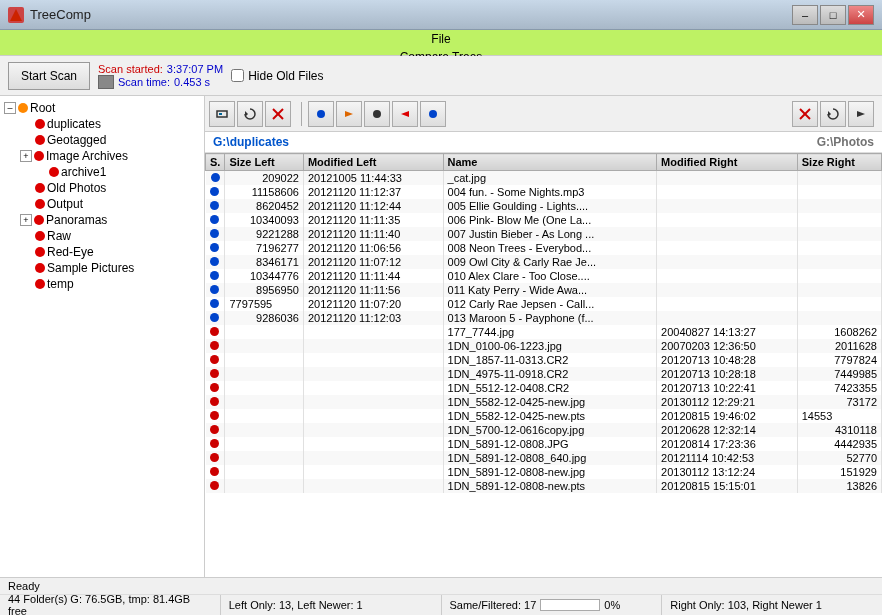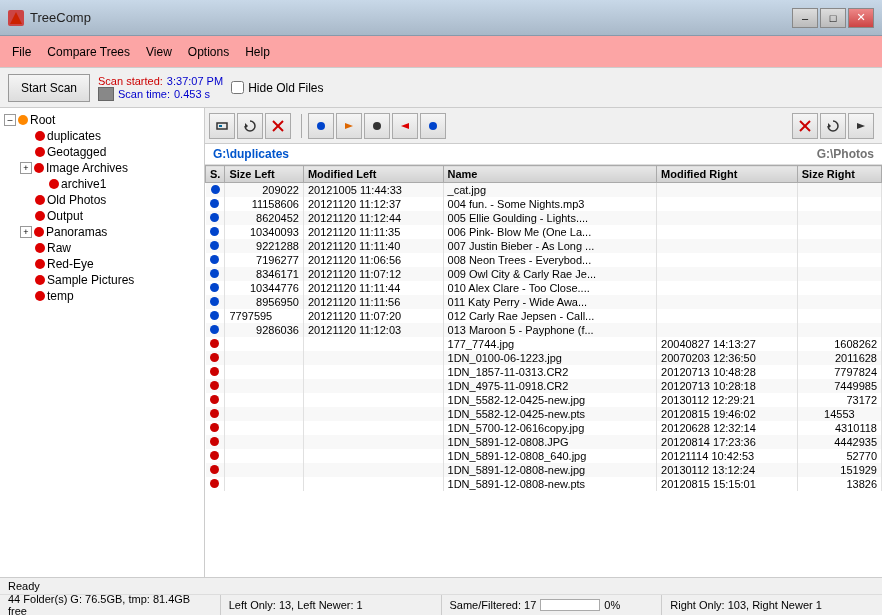--- a/index.html
+++ b/index.html
@@ -9,21 +9,21 @@
       background: #f0f0f0;
       width: 882px;
       height: 615px;
       overflow: hidden;
       display: flex;
       flex-direction: column;
     }
     
     .title-bar {
       background: linear-gradient(to bottom, #c8d8e8, #a8b8c8);
-      height: 36px;
+      height: 30px;
       display: flex;
       align-items: center;
       justify-content: space-between;
       padding: 0 8px;
       border-bottom: 1px solid #8899aa;
     }
     .title-bar-left {
       display: flex;
       align-items: center;
       gap: 6px;
@@ -56,26 +56,27 @@
       background: linear-gradient(to bottom, #ddd, #bbb);
       cursor: pointer;
       display: flex;
       align-items: center;
       justify-content: center;
       font-size: 11px;
     }
     .title-btn.close { background: linear-gradient(to bottom, #e88, #c44); color: white; }
     
     .menu-bar {
-      background: #fca5a5;
-      height: 32px;
+      background: #bef264;
+      height: 26px;
       display: flex;
       align-items: center;
       border-bottom: 1px solid #ccc;
       padding: 0 4px;
+      flex-direction: column;
     }
     .menu-item {
       padding: 2px 8px;
       cursor: pointer;
       font-size: 12px;
       color: #000;
     }
     
     .toolbar {
       background: #f0f0f0;
@@ -651,31 +652,39 @@
               <td style="text-align: right;"></td>
               <td></td>
               <td>1DN_4975-11-0918.CR2</td>
               <td>20120713 10:28:18</td>
               <td style="text-align: right;">7449985</td>
             </tr>
             <tr>
               <td class="status-dot"><span class="row-dot row-dot-red"></span></td>
               <td style="text-align: right;"></td>
               <td></td>
+              <td>1DN_5512-12-0408.CR2</td>
+              <td>20120713 10:22:41</td>
+              <td style="text-align: right;">7423355</td>
+            </tr>
+            <tr>
+              <td class="status-dot"><span class="row-dot row-dot-red"></span></td>
+              <td style="text-align: right;"></td>
+              <td></td>
               <td>1DN_5582-12-0425-new.jpg</td>
               <td>20130112 12:29:21</td>
               <td style="text-align: right;">73172</td>
             </tr>
             <tr>
               <td class="status-dot"><span class="row-dot row-dot-red"></span></td>
               <td style="text-align: right;"></td>
               <td></td>
               <td>1DN_5582-12-0425-new.pts</td>
               <td>20120815 19:46:02</td>
-              <td style="text-align: center;">14553</td>
+              <td style="text-align: left;">14553</td>
             </tr>
             <tr>
               <td class="status-dot"><span class="row-dot row-dot-red"></span></td>
               <td style="text-align: right;"></td>
               <td></td>
               <td>1DN_5700-12-0616copy.jpg</td>
               <td>20120628 12:32:14</td>
               <td style="text-align: right;">4310118</td>
             </tr>
             <tr>

